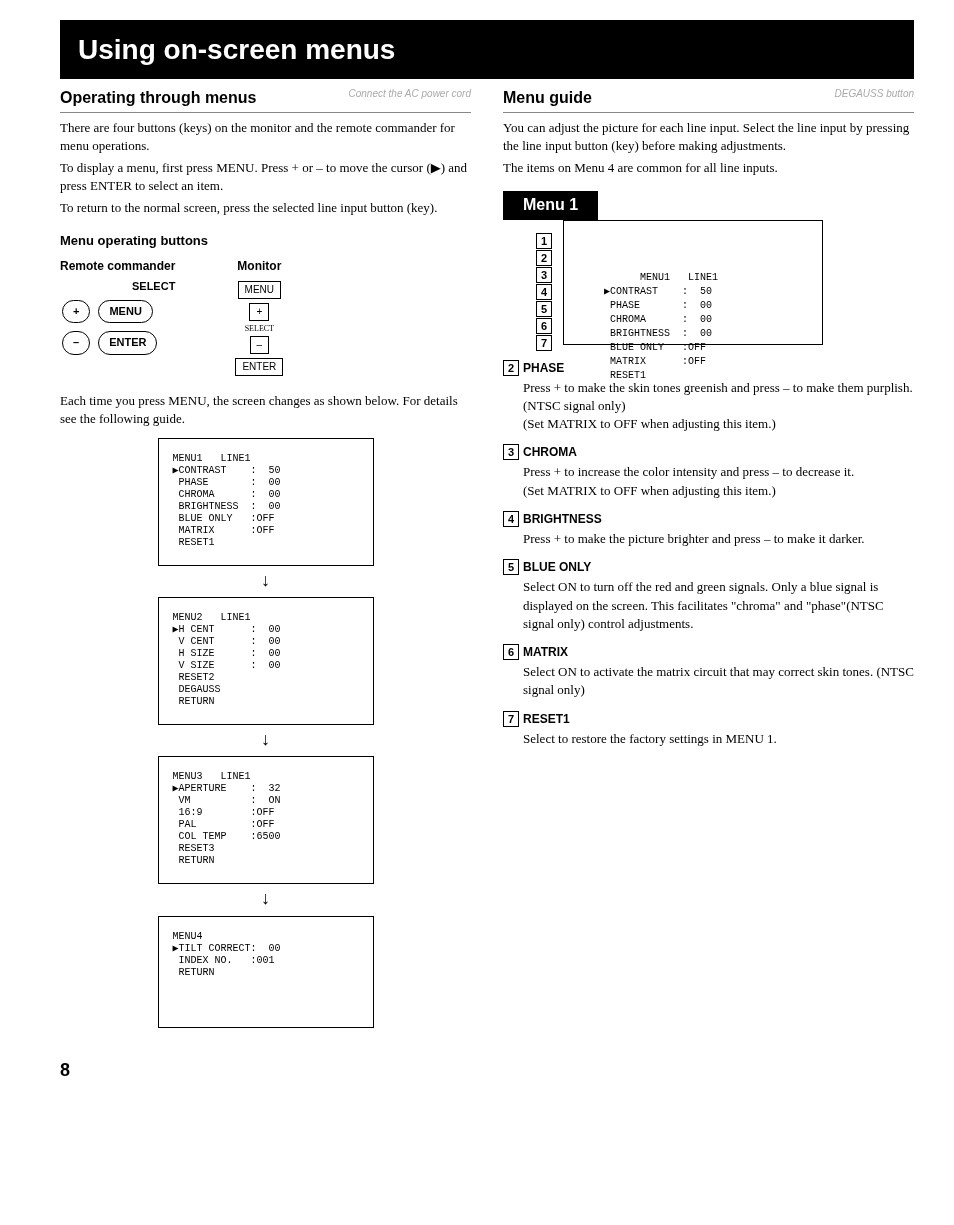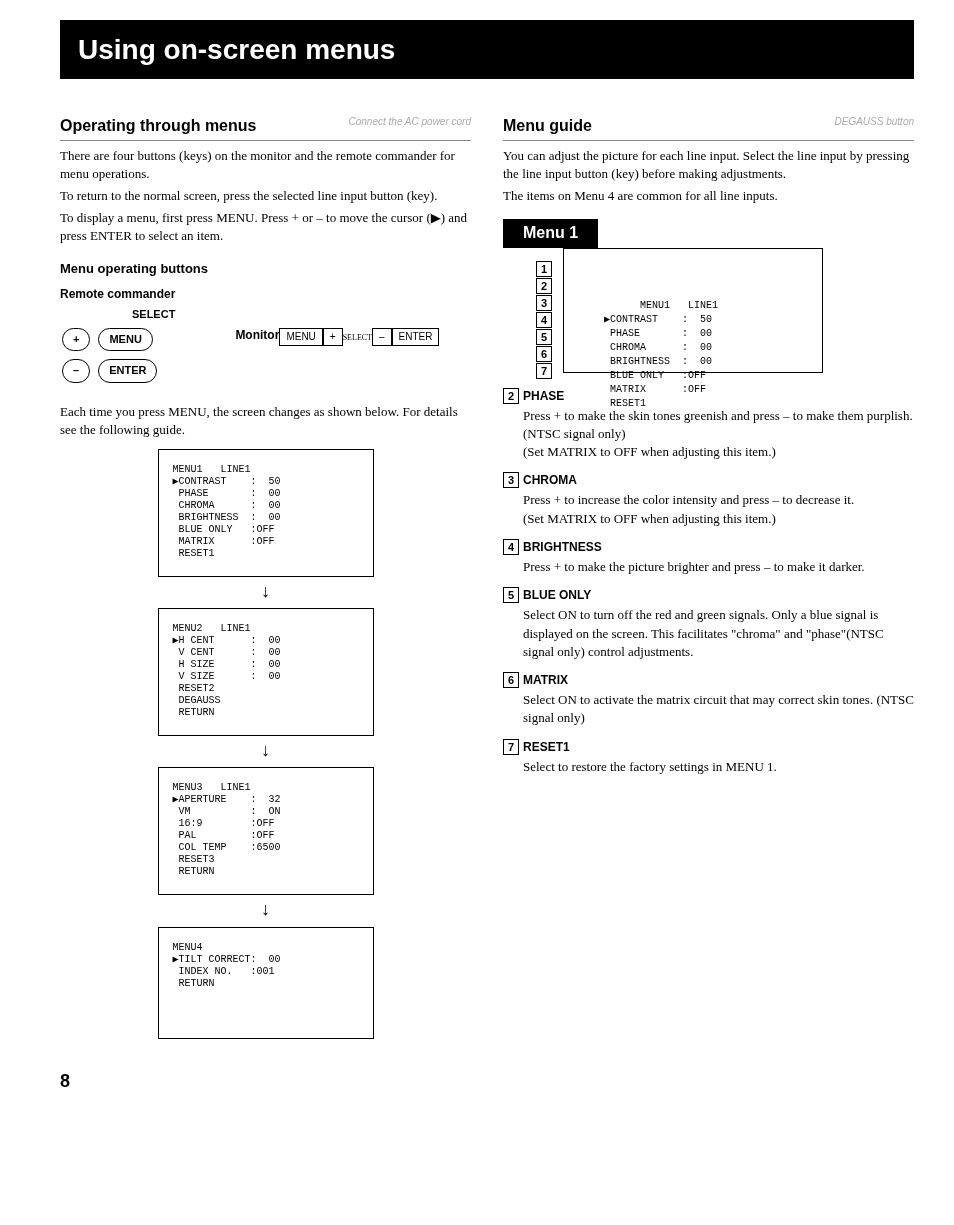--- a/index.html
+++ b/index.html
@@ -13,21 +13,21 @@
     width: 954px;
     box-sizing: border-box;
   }
   .title-bar {
     background: #000;
     color: #fff;
     font-family: Arial, Helvetica, sans-serif;
     font-weight: bold;
     font-size: 28px;
     padding: 10px 18px;
-    margin-bottom: 36px;
+    margin-bottom: 8px;
   }
   .columns {
     display: flex;
     gap: 32px;
   }
   .col {
     flex: 1;
     min-width: 0;
   }
   .section-head {
@@ -78,21 +78,21 @@
   }
   .sqbtn {
     display: inline-block;
     border: 1px solid #000;
     padding: 1px 6px;
     font-size: 10px;
     font-family: Arial, sans-serif;
     margin: 2px 0;
   }
   .tiny { font-size: 8px; }
-  .flex-v { display:flex; flex-direction:row; align-items:center; }
+  .flex-v { display:flex; flex-direction:column; align-items:center; }
   .rc-group { display:flex; align-items:center; gap:4px; margin-bottom:4px;}
   .menu-box {
     border: 1.5px solid #000;
     width: 190px;
     padding: 14px 10px 16px 14px;
     font-family: 'Courier New', monospace;
     font-size: 10px;
     line-height: 1.2;
     margin: 0 auto;
     position: relative;
@@ -168,22 +168,22 @@
 <div class="title-bar">Using on-screen menus</div>
 
 <div class="columns">
 
   <div class="col">
     <div class="section-head">
       <span>Operating through menus</span>
       <span class="ghost">Connect the AC power cord</span>
     </div>
     <p>There are four buttons (keys) on the monitor and the remote commander for menu operations.</p>
+    <p>To display a menu, first press MENU. Press + or – to move the cursor (▶) and press ENTER to select an item.</p>
     <p>To return to the normal screen, press the selected line input button (key).</p>
-    <p>To display a menu, first press MENU. Press + or – to move the cursor (▶) and press ENTER to select an item.</p>
 
     <div class="subhead">Menu operating buttons</div>
 
     <div class="button-row">
       <div class="btn-col">
         <div class="label-bold">Remote commander</div>
         <div class="label-bold" style="font-size:11px;">SELECT</div>
         <div class="rc-group">
           <span class="pill">+</span>
           <span class="pill">MENU</span>

